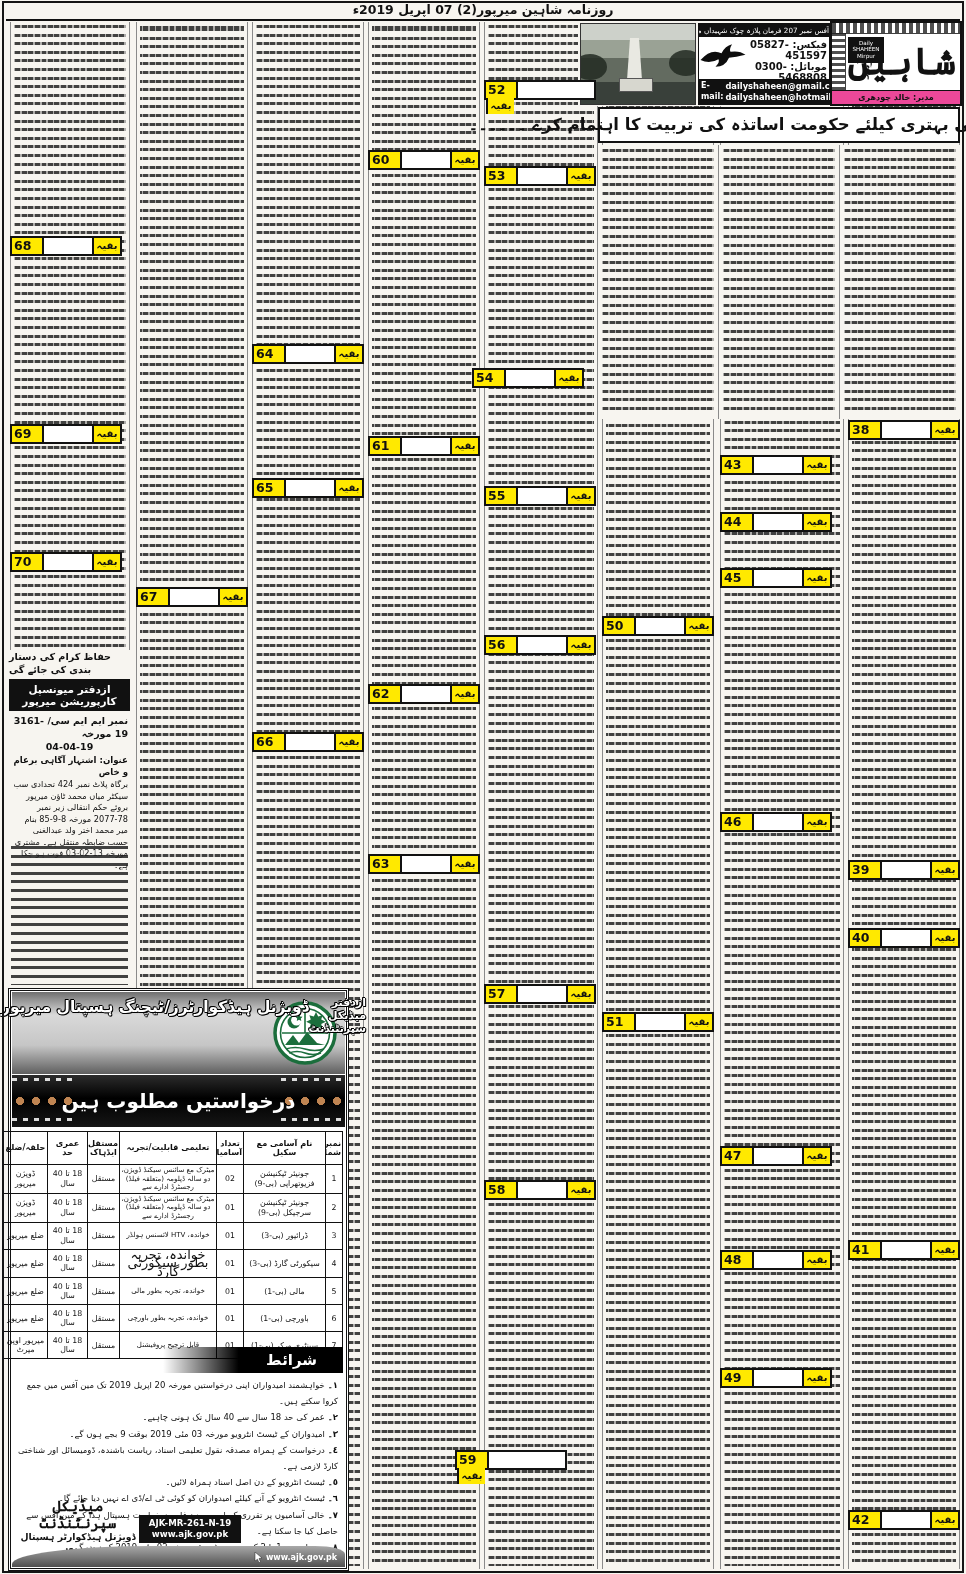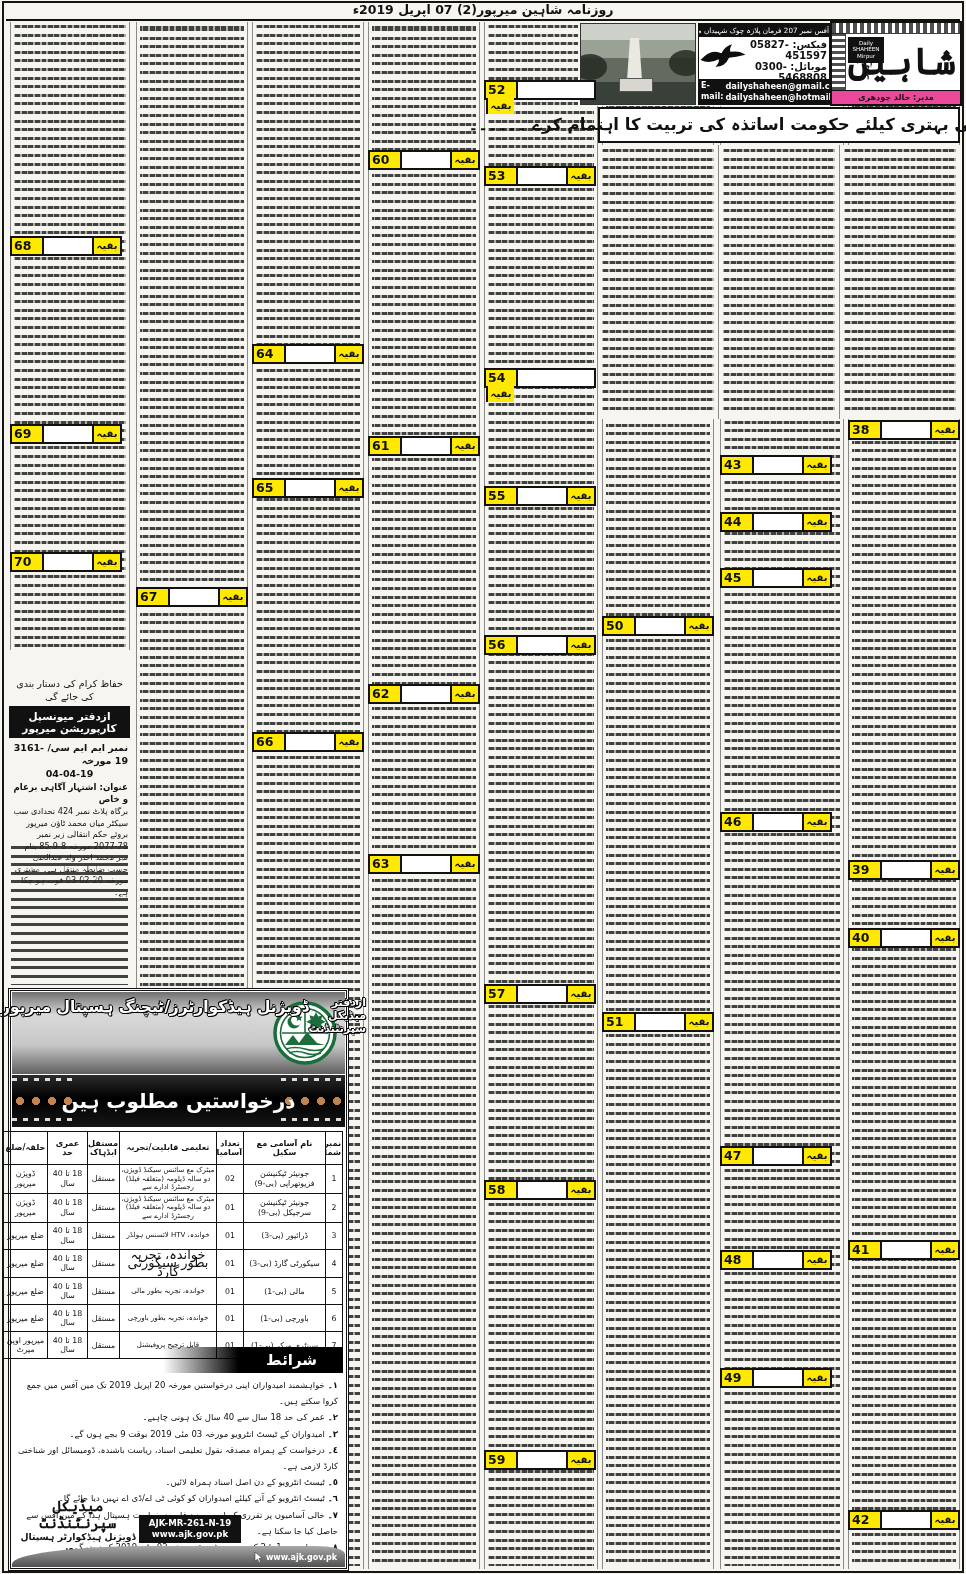--- a/index.html
+++ b/index.html
@@ -71,21 +71,21 @@
                display:flex;align-items:center;justify-content:center;}
   .headlinebox h1{margin:0;font-size:16.5px;line-height:30px;white-space:nowrap;}
   .article{position:absolute;left:598px;top:145px;width:362px;height:274px;background:#f7f5f0;z-index:9;
            display:flex;direction:rtl;}
   .acol{position:relative;flex:1;border-left:1px solid #8a8a8a;}
   .acol:last-child{border-left:none;}
   .acol .tx{inset:4px 4px;}
 
   
   .municipal{position:absolute;left:9px;top:650px;width:121px;height:338px;background:#f7f5f0;z-index:12;}
-  .mun-sub{font-weight:normal;font-size:9.6px;text-align:center;line-height:13px;margin-top:27px;}
+  .mun-sub{font-weight:bold;font-size:9.6px;text-align:left;line-height:13px;}
   .mun-head{background:#111;color:#fff;font-weight:bold;font-size:10.5px;text-align:center;
             padding:4px 2px;margin-top:3px;}
   .mun-ref{font-size:9.5px;font-weight:bold;text-align:right;padding:3px 2px 0 2px;line-height:13px;}
   .mun-ref .big{letter-spacing:2px;}
   .mun-title{font-size:8.6px;font-weight:bold;text-align:right;padding:1px 2px;line-height:12px;}
   .mun-line{font-size:8.2px;text-align:right;padding:0 2px;line-height:11.5px;}
   .mun-body{position:absolute;left:2px;right:2px;bottom:3px;top:196px;
             background:repeating-linear-gradient(180deg,#222 0 3px,transparent 3px 8.6px),
                        repeating-linear-gradient(90deg,rgba(247,245,240,.6) 0 1.5px,transparent 1.5px 6.5px);
             opacity:.85;}
@@ -228,21 +228,21 @@
     <div class="mun-head">ازدفتر میونسپل کارپوریشن میرپور</div>
     <div class="mun-ref">
       <span>نمبر ایم ایم سی/</span>
       <span class="big" dir="ltr">3161-19</span>
       <span>مورخہ</span>
       <div dir="ltr" style="text-align:center;">04-04-19</div>
     </div>
     <div class="mun-title">عنوان: اشتہار آگاہی برعام و خاص</div>
     <div class="mun-line">برگاہ پلاٹ نمبر 424 تحدادی سب سیکٹر میاں محمد ٹاؤن میرپور بروئے حکم انتقالی زیر نمبر</div>
     <div class="mun-line">2077-78 مورخہ 8-9-85 بنام میر محمد اختر ولد عبدالغنی</div>
-    <div class="mun-line">حسب ضابطہ منتقل ہے۔ مشتری مورخہ 20-02-03 فوت ہو چکا ہے۔</div>
+    <div class="mun-line">حسب ضابطہ منتقل ہے۔ مشتری مورخہ 13-02-03 فوت ہو چکا ہے۔</div>
     <div class="mun-body"></div>
   </div>
 
   <div class="jobad">
     <div class="topband">
       <svg class="ajklogo" viewBox="0 0 64 64">
         <circle cx="32" cy="32" r="30" fill="#fff" stroke="#1b6e3c" stroke-width="3.5"></circle>
         <circle cx="32" cy="32" r="24.5" fill="#fff" stroke="#1b6e3c" stroke-width="1.6"></circle>
         <line x1="32" y1="8" x2="32" y2="32" stroke="#1b6e3c" stroke-width="1.6"></line>
         <line x1="9" y1="32" x2="55" y2="32" stroke="#1b6e3c" stroke-width="1.6"></line>
@@ -464,21 +464,21 @@
         <div class="cfill"></div>
         <div class="clabel">بقیہ</div>
       </div>
 
       <div class="cbar" style="left: 484px; top: 166px;">
         <div class="cnum">53</div>
         <div class="cfill"></div>
         <div class="clabel">بقیہ</div>
       </div>
 
-      <div class="cbar" style="left: 484px; top: 368px; flex-direction: column;">
+      <div class="cbar" style="left: 472px; top: 368px;">
         <div class="cnum">54</div>
         <div class="cfill"></div>
         <div class="clabel">بقیہ</div>
       </div>
 
       <div class="cbar" style="left: 484px; top: 486px;">
         <div class="cnum">55</div>
         <div class="cfill"></div>
         <div class="clabel">بقیہ</div>
       </div>
@@ -494,21 +494,21 @@
         <div class="cfill"></div>
         <div class="clabel">بقیہ</div>
       </div>
 
       <div class="cbar" style="left: 484px; top: 1180px;">
         <div class="cnum">58</div>
         <div class="cfill"></div>
         <div class="clabel">بقیہ</div>
       </div>
 
-      <div class="cbar" style="left: 484px; top: 1450px;">
+      <div class="cbar" style="left: 455px; top: 1450px; flex-direction: column;">
         <div class="cnum">59</div>
         <div class="cfill"></div>
         <div class="clabel">بقیہ</div>
       </div>
 
       <div class="cbar" style="left: 602px; top: 616px;">
         <div class="cnum">50</div>
         <div class="cfill"></div>
         <div class="clabel">بقیہ</div>
       </div>

